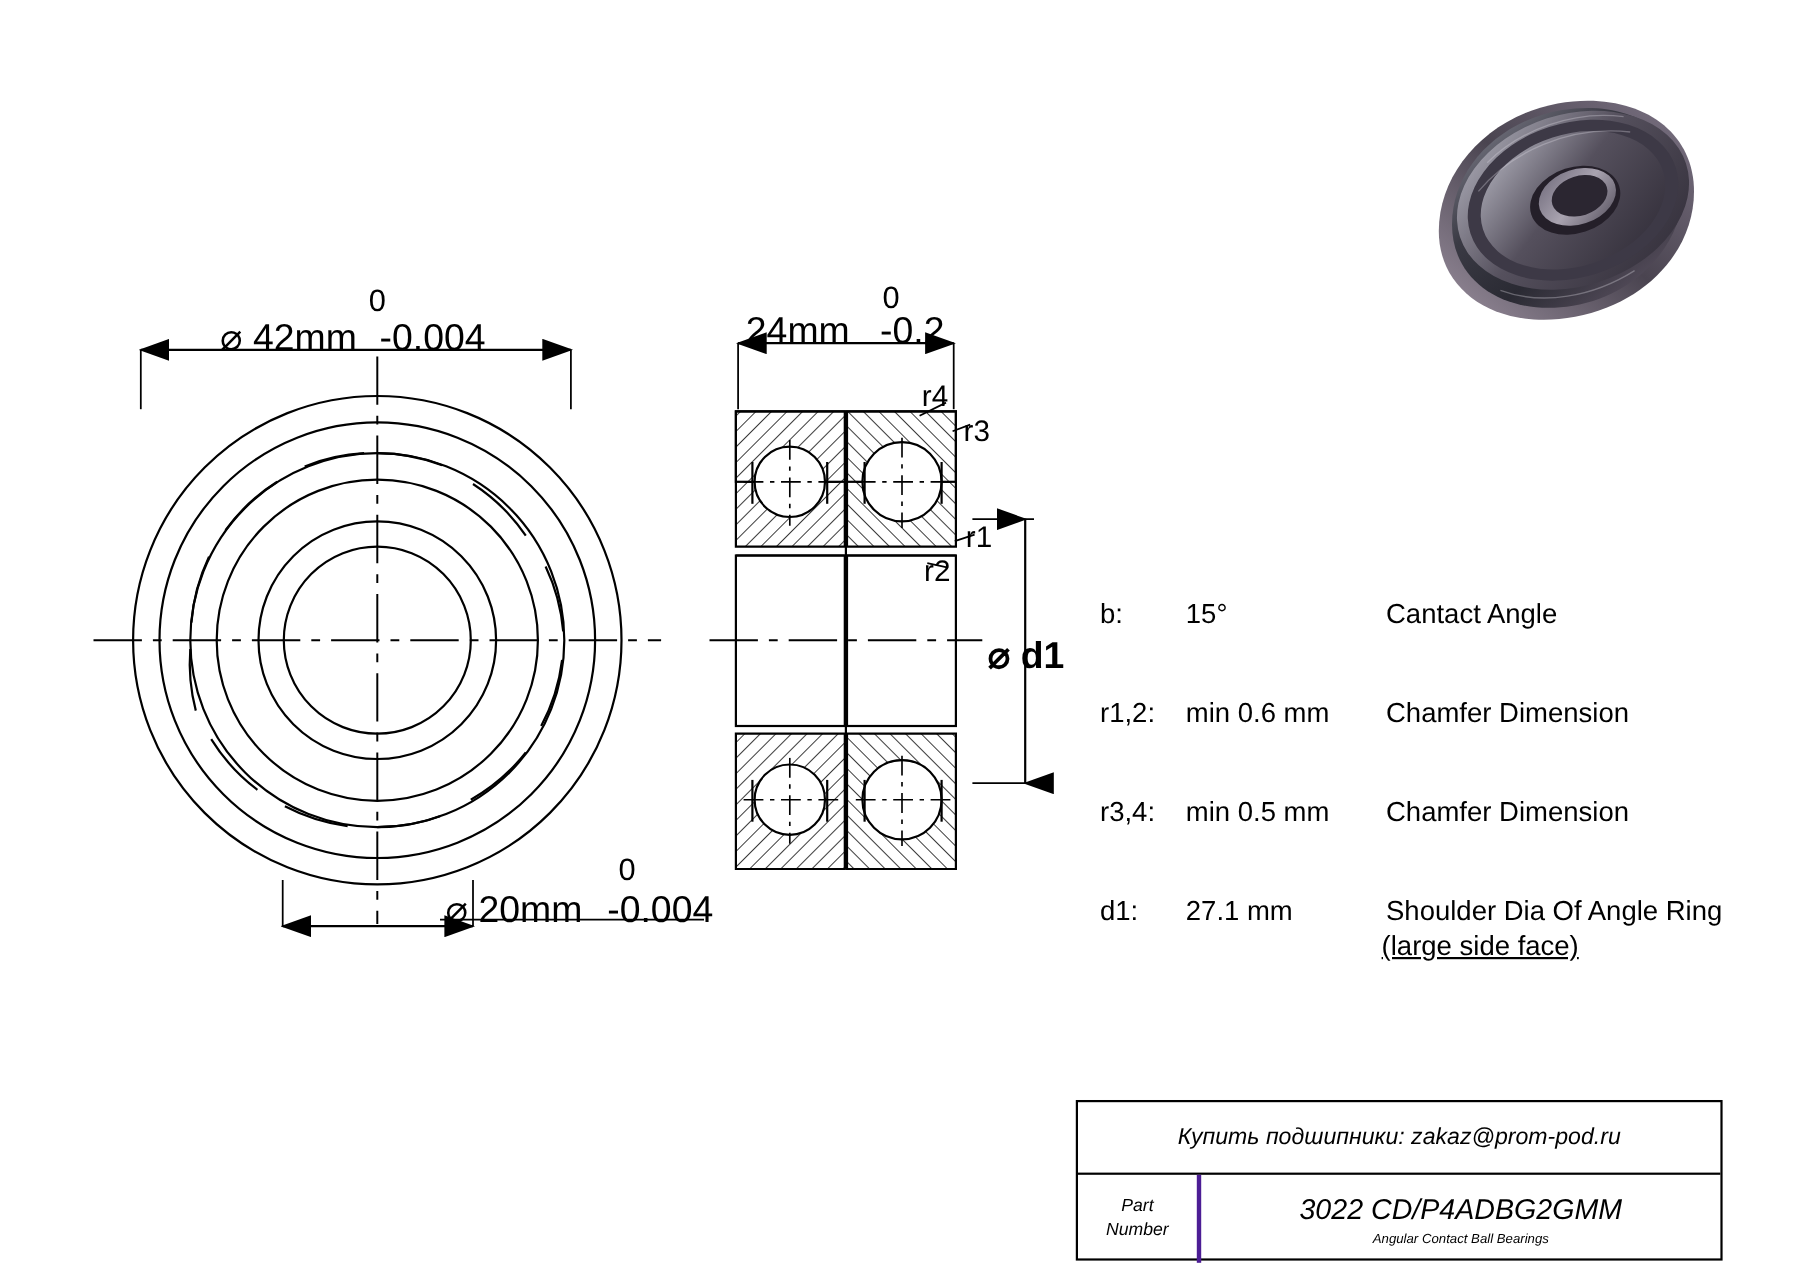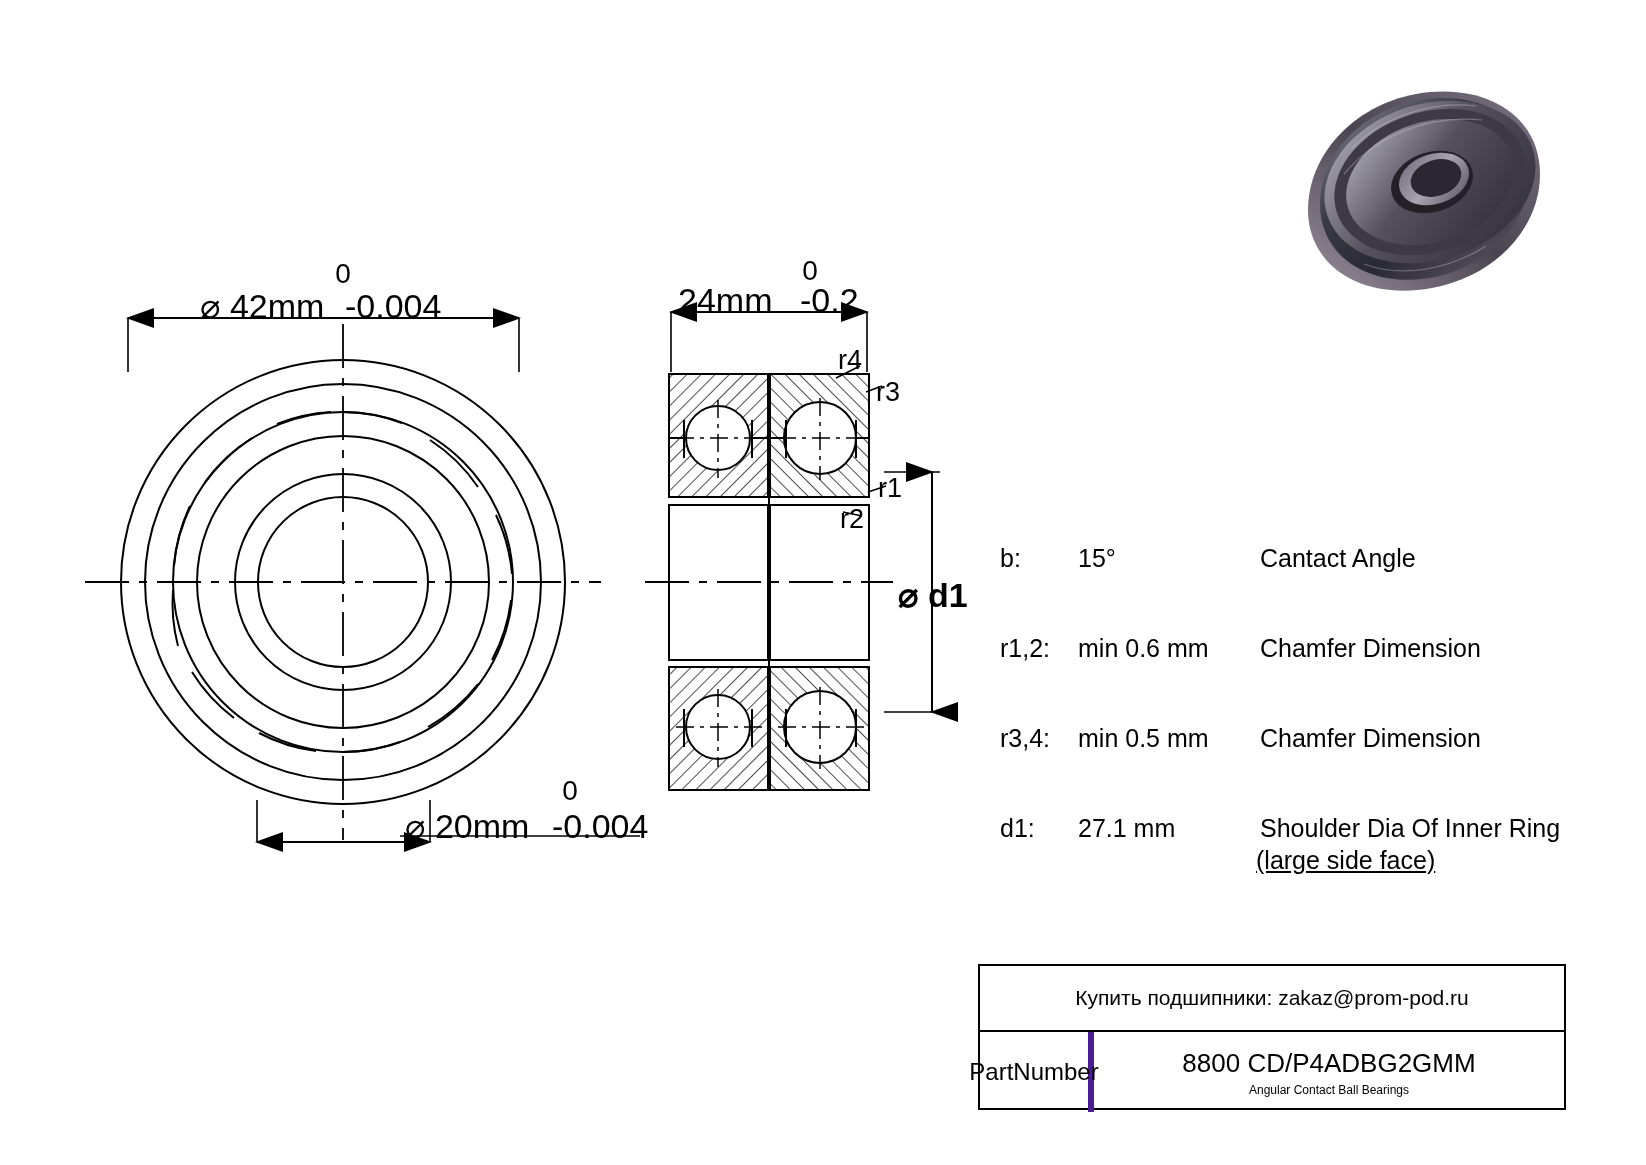--- a/index.html
+++ b/index.html
@@ -28,40 +28,41 @@
     font-size:25px;
   }
   .spec-key{width:78px;flex:none;}
   .spec-val{width:182px;flex:none;margin-top:44px;}
   .spec-desc{flex:1;}
   .spec-sub{font-size:25px;margin-left:256px;margin-top:-14px;text-decoration:underline;}
 
   
   .titleblock{
     position:absolute;
-    left:978px;top:964px;
+    left:978px;top:1000px;
     width:588px;height:146px;
     border:2px solid #000;
     box-sizing:border-box;
+    font-style:italic;
   }
   .tb-top{
     height:64px;
     border-bottom:2px solid #000;
     display:flex;align-items:center;justify-content:center;
     font-size:21px;
   }
   .tb-bottom{
     height:80px;
     display:flex;
   }
   .tb-label{
     width:108px;flex:none;
-    border-right:6px solid #4c1d95;
-    display:flex;align-items:center;justify-content:center;
-    font-size:24px;line-height:1.35;
+    border-right:4px solid #4c1d95;
+    display:flex;flex-direction:column;align-items:center;justify-content:center;
+    font-size:16px;line-height:1.35;
   }
   .tb-value{
     flex:1;
     display:flex;flex-direction:column;align-items:center;justify-content:center;
     gap:4px;
   }
   .tb-part{font-size:26px;}
   .tb-type{font-size:12px;}
 
   .mark{position:absolute;}
@@ -282,32 +283,32 @@
       <span class="spec-desc">Chamfer Dimension</span>
     </div>
     <div class="spec-row">
       <span class="spec-key">r3,4:</span>
       <span class="spec-val">min 0.5  mm</span>
       <span class="spec-desc">Chamfer Dimension</span>
     </div>
     <div class="spec-row">
       <span class="spec-key">d1:</span>
       <span class="spec-val">27.1      mm</span>
-      <span class="spec-desc">Shoulder Dia Of Inner Ring</span>
+      <span class="spec-desc">Shoulder Dia Of Angle Ring</span>
     </div>
     <div class="spec-sub">(large side face)</div>
   </div>
 
   <div class="titleblock">
     <div class="tb-top">Купить подшипники: zakaz@prom-pod.ru</div>
     <div class="tb-bottom">
       <div class="tb-label">
         <span>Part</span>
         <span>Number</span>
       </div>
       <div class="tb-value">
-        <div class="tb-part">8800 CD/P4ADBG2GMM</div>
+        <div class="tb-part">3022 CD/P4ADBG2GMM</div>
         <div class="tb-type">Angular Contact Ball Bearings</div>
       </div>
     </div>
   </div>
 
 </div>
 
 </body></html>

